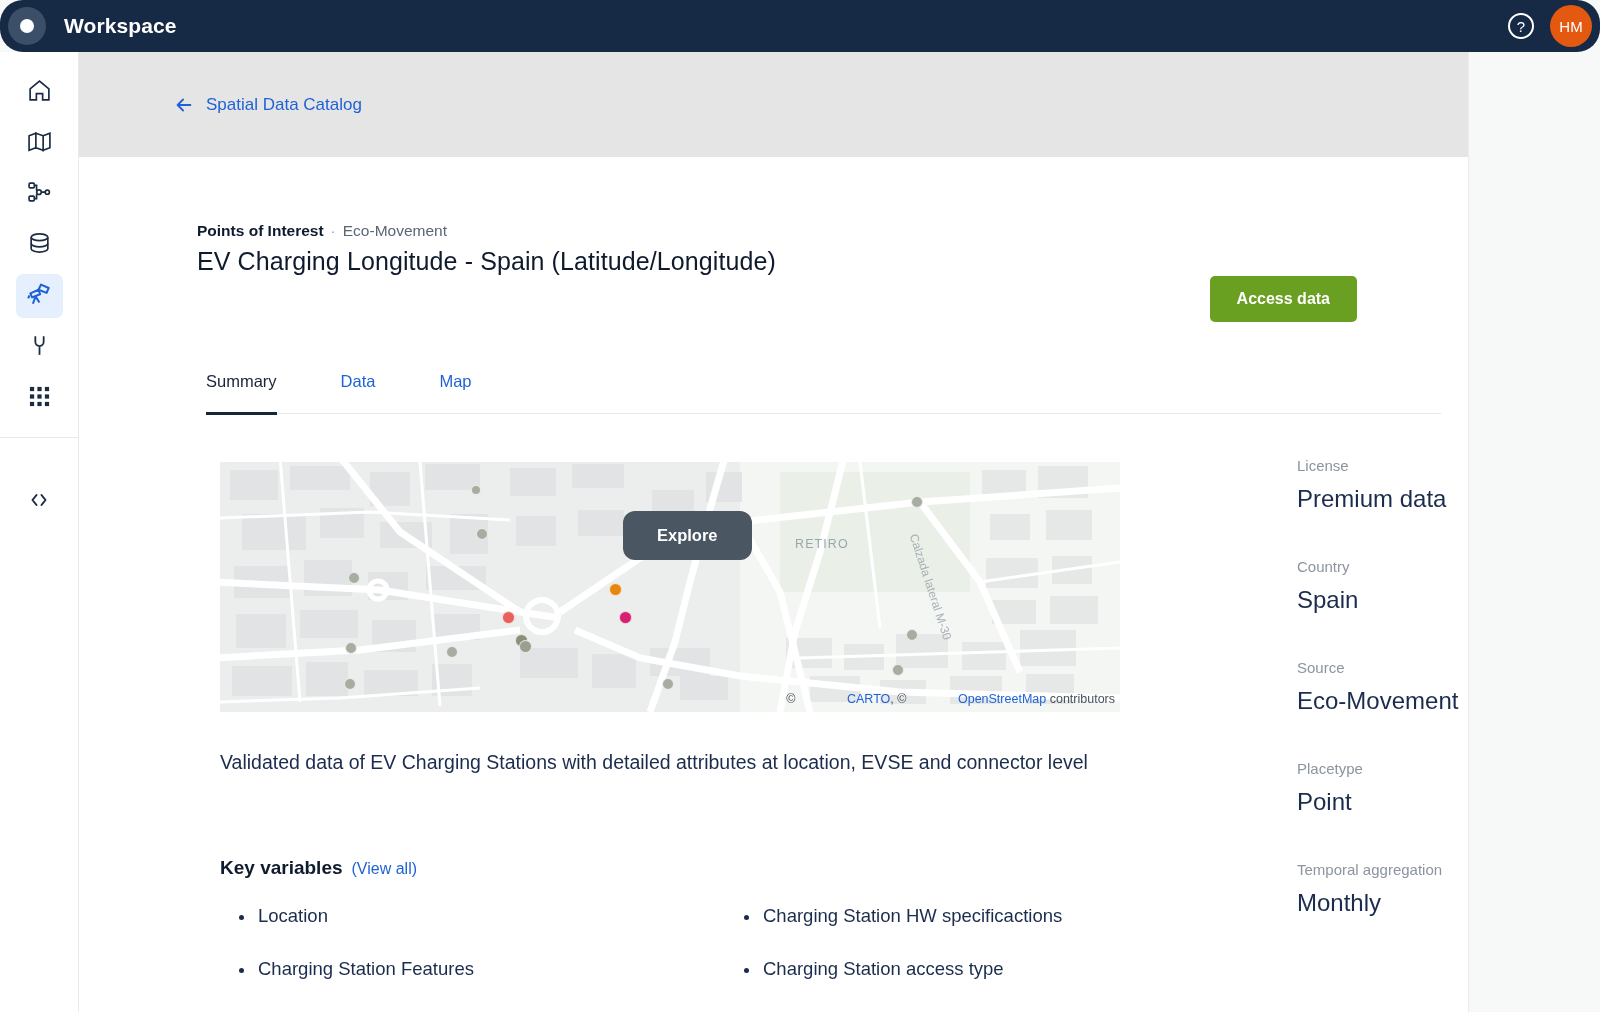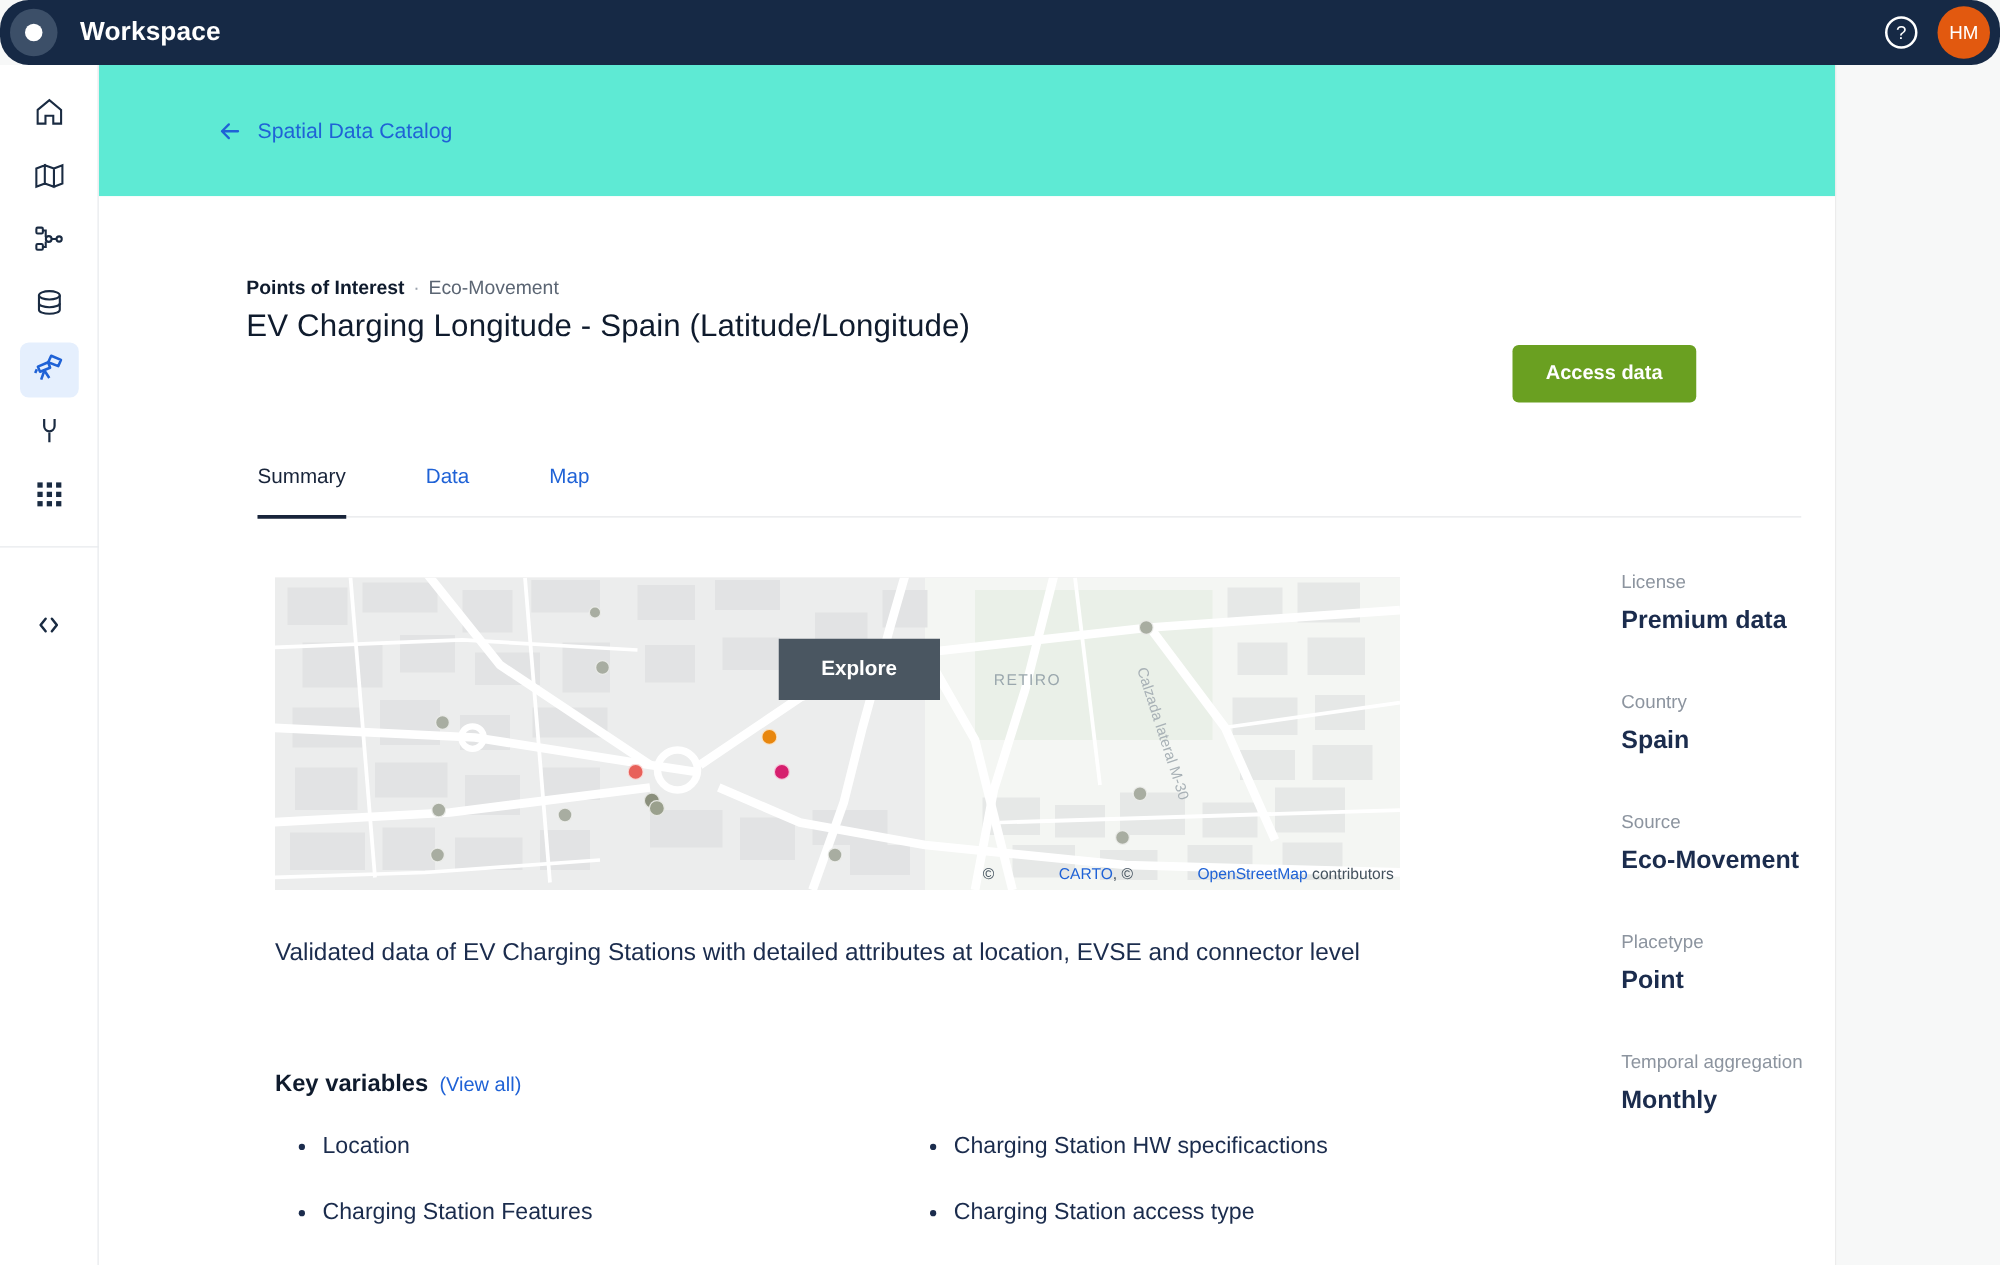--- a/index.html
+++ b/index.html
@@ -110,21 +110,21 @@
   .crumb-strip {
     position: absolute;
     top: 52px; left: 79px;
     width: 1521px; height: 105px;
     background: #f7f8f8;
   }
   .crumb-panel {
     position: absolute;
     top: 0; left: 0;
     width: 1390px; height: 105px;
-    background: #5eead4;
+    background: #e5e5e5;
     border-right: 1px solid #ececec;
     display: flex;
     align-items: center;
   }
   .crumb-link {
     display: flex;
     align-items: center;
     gap: 11px;
     margin-left: 94px;
     color: #1f62d6;
@@ -238,21 +238,21 @@
     pointer-events: none;
   }
   .explore-btn {
     position: absolute;
     left: 403px; top: 49px;
     background: #4a5661;
     color: #ffffff;
     font-size: 16.5px;
     font-weight: 700;
     padding: 15px 34px;
-    border-radius: 0;
+    border-radius: 12px;
     border: none;
     cursor: pointer;
     font-family: "Liberation Sans", sans-serif;
   }
   .attrib {
     position: absolute;
     right: 5px; bottom: 6px;
     font-size: 12.5px;
     color: #44525e;
   }
@@ -315,24 +315,23 @@
     top: 457px; left: 1273px;
     width: 200px;
     margin-left: 24px;
   }
   .meta-label {
     font-size: 15px;
     color: #8c949f;
     margin-bottom: 11px;
   }
   .meta-value {
-    font-size: 20px;
+    font-size: 24px;
     color: #1b2c4d;
     margin-bottom: 45px;
-    font-weight: bold;
   }
 </style>
 </head>
 <body>
 
 <div class="topbar">
   <div class="brand-dot">
       <i></i>
     </div>
   <div class="brand-title">Workspace</div>

